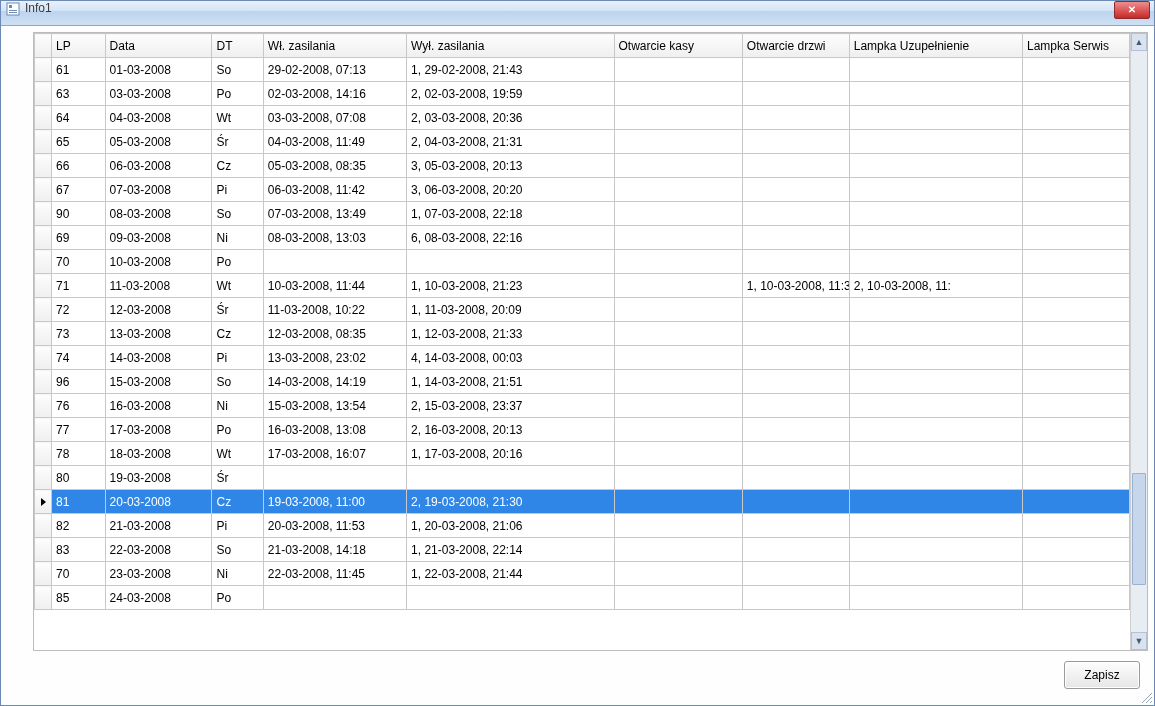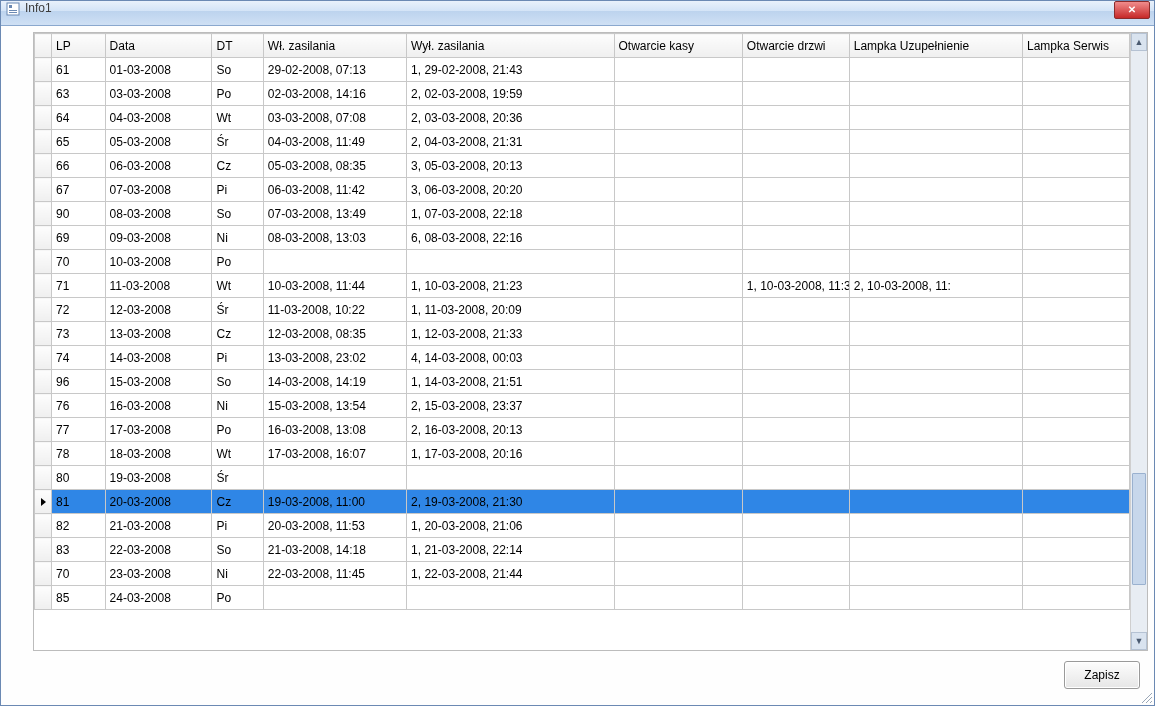--- a/index.html
+++ b/index.html
@@ -9,21 +9,21 @@
   .titlebar .title{flex:1;font-size:12px;}
   .titlebar .closebtn{width:34px;height:16px;background:linear-gradient(to bottom,#f08c8c,#c62828);border:1px solid #8b2b2b;border-radius:2px;display:flex;align-items:center;justify-content:center;cursor:pointer;}
   .titlebar .closebtn span{color:#fff;font-weight:bold;font-size:10px;line-height:1;}
   .client{flex:1;padding:6px;display:flex;flex-direction:column;box-sizing:border-box;min-height:0;margin-left:26px;}
   .gridwrap{flex:1;border:1px solid #bcbcbc;background:#fff;display:flex;min-height:0;}
   .tablebox{flex:1;overflow:hidden;}
   table{border-collapse:collapse;width:100%;table-layout:fixed;}
   th,td{border:1px solid #c8c8c8;padding:2px 4px;text-align:left;font-size:12px;height:19px;white-space:nowrap;overflow:hidden;text-overflow:clip;background:#fff;}
   th{background:linear-gradient(to bottom,#fdfdfd,#efefef);font-weight:normal;position:sticky;top:0;}
   th.rowhead,td.rowhead{width:14px;background:linear-gradient(to bottom,#fdfdfd,#efefef);padding:0;text-align:center;}
-  tr.selected td{background:#2f86e6;color:#000000;}
+  tr.selected td{background:#2f86e6;color:#ffffff;}
   tr.selected td.rowhead{background:linear-gradient(to bottom,#fdfdfd,#efefef);color:#000;}
   .indicator{display:inline-block;width:0;height:0;border-top:4px solid transparent;border-bottom:4px solid transparent;border-left:5px solid #000;}
   .vscroll{width:16px;background:#e8edf3;border-left:1px solid #cfcfcf;position:relative;}
   .vscroll .arrow{position:absolute;left:0;right:0;height:16px;background:#d9e3ef;border:1px solid #b5c2d3;display:flex;align-items:center;justify-content:center;font-size:9px;color:#4a5a70;}
   .vscroll .arrow.up{top:0;}
   .vscroll .arrow.down{bottom:0;}
   .vscroll .thumb{position:absolute;left:1px;right:1px;top:440px;height:110px;background:#c7d7eb;border:1px solid #9ab1cf;border-radius:1px;}
   .footer{height:48px;display:flex;align-items:center;justify-content:flex-end;padding:0 8px;}
   .btn{min-width:76px;height:28px;background:linear-gradient(to bottom,#fdfdfd,#e6e6e6);border:1px solid #9a9a9a;border-radius:3px;font-family:inherit;font-size:12px;cursor:pointer;box-shadow:inset 0 0 0 1px #fff;text-align:center;}
   .resize-grip{position:absolute;right:2px;bottom:2px;width:12px;height:12px;}

